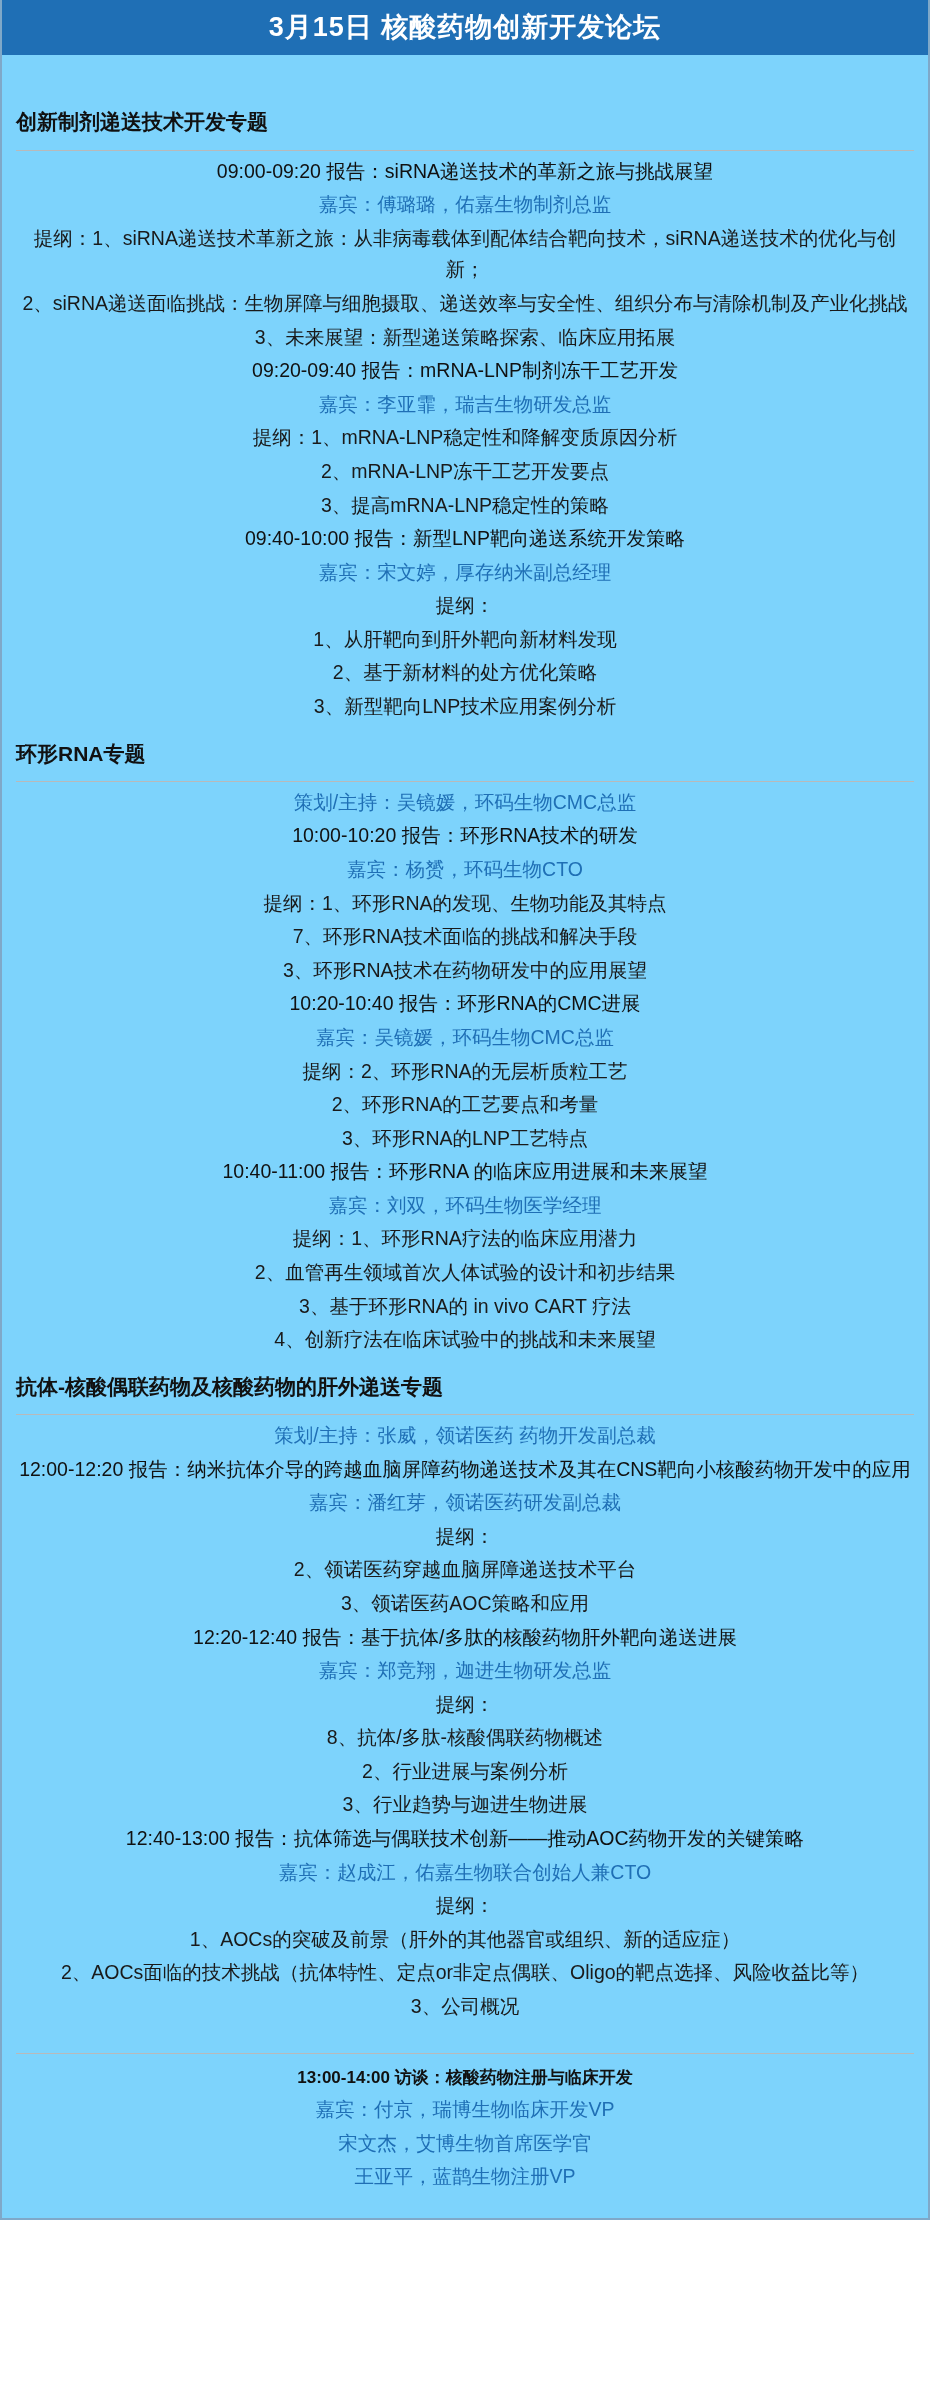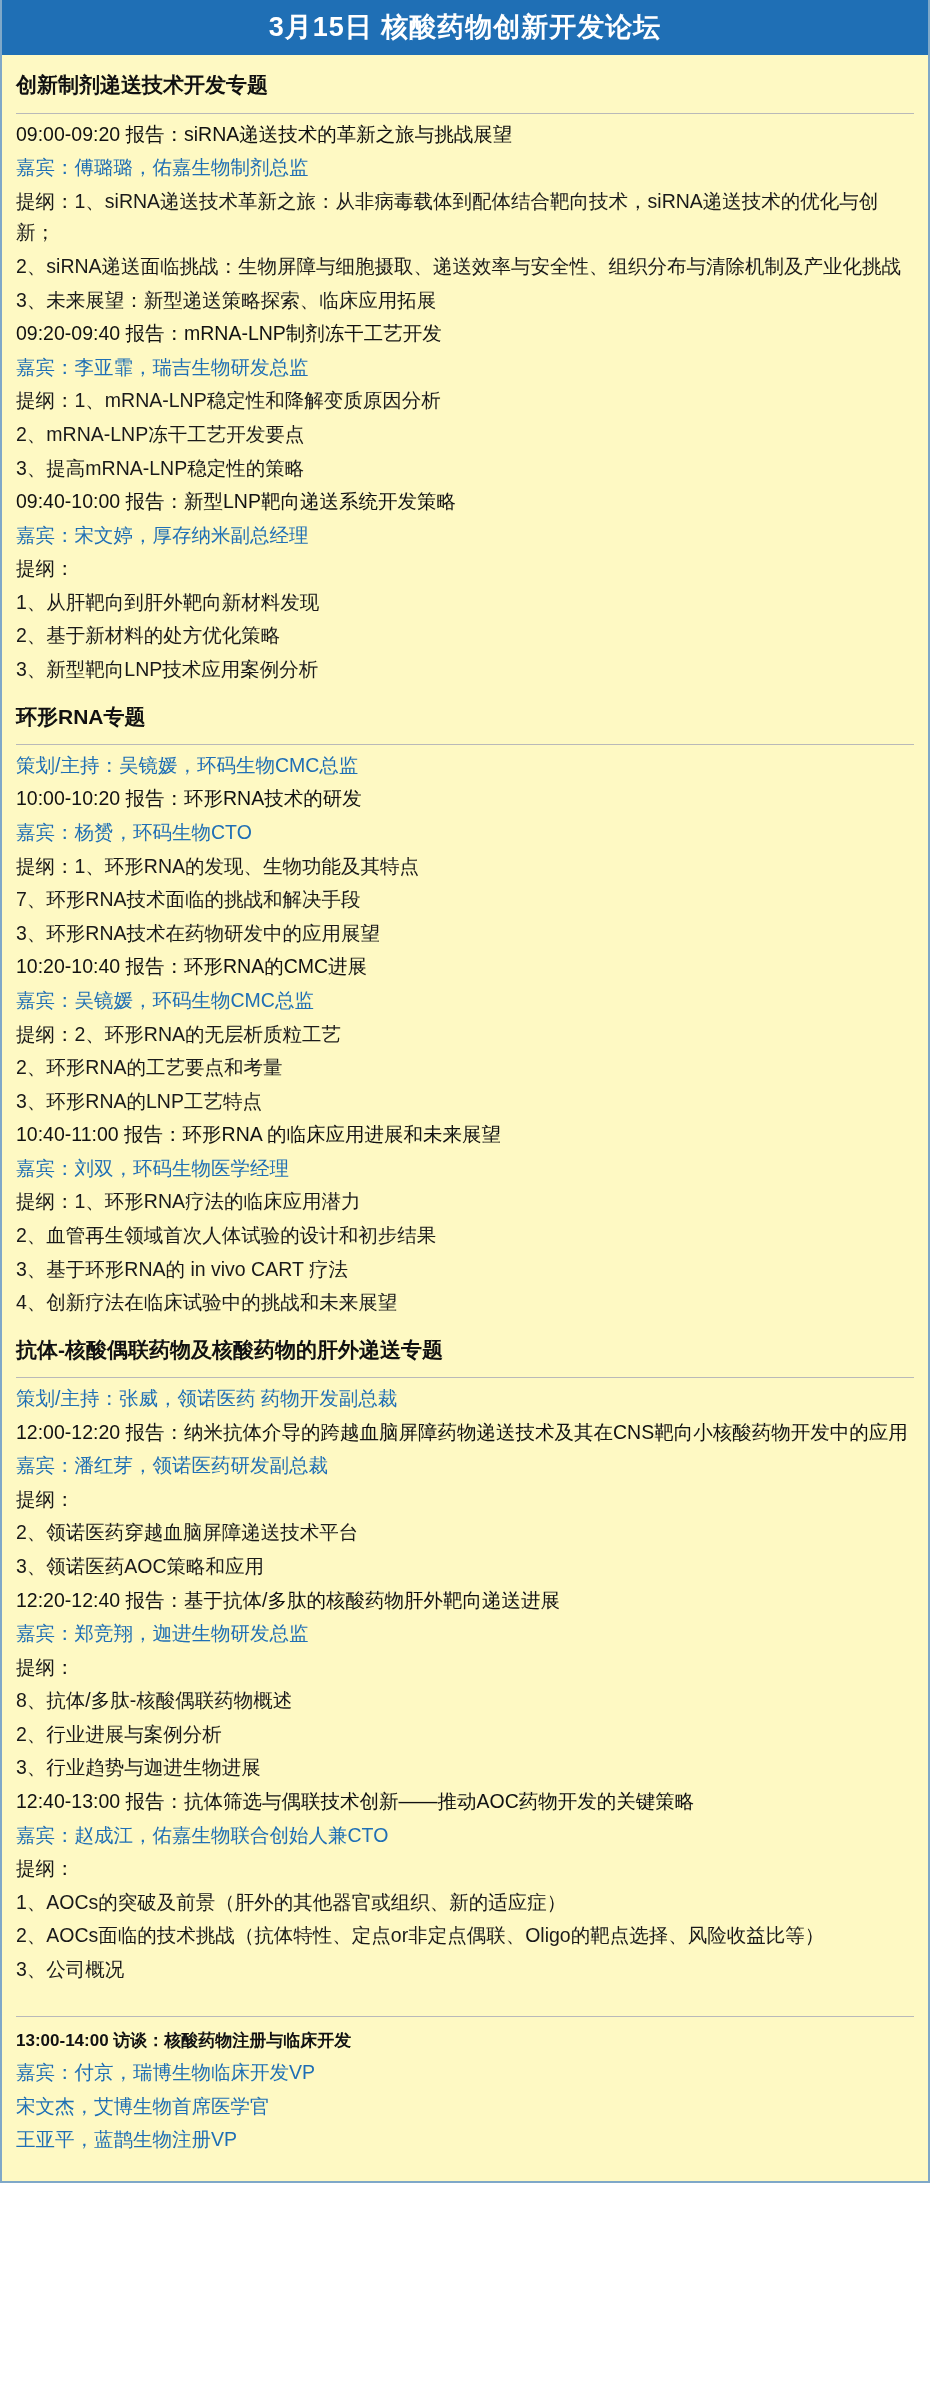--- a/index.html
+++ b/index.html
@@ -12,34 +12,35 @@
     font-family: "Liberation Sans", "DejaVu Sans", sans-serif;
     color: #1a1a1a;
     -webkit-font-smoothing: antialiased;
   }
   .page {
     width: 930px;
     box-sizing: border-box;
     border-left: 2px solid #7fa8c8;
     border-right: 2px solid #7fa8c8;
     border-bottom: 2px solid #7fa8c8;
-    background: #fef9c3;
+    background: #7dd3fc;
   }
   .banner {
     background: #1f6fb5;
     color: #ffffff;
     text-align: center;
     font-size: 27px;
     font-weight: bold;
     letter-spacing: 1px;
     padding: 11px 0 12px 0;
     line-height: 1.2;
   }
   .content {
     padding: 10px 14px 14px 14px;
+    margin-top: 37px;
   }
   .section {
     margin-bottom: 2px;
   }
   .section-title {
     font-size: 21px;
     font-weight: bold;
     color: #111111;
     padding: 6px 0 7px 0;
     line-height: 1.35;
@@ -48,20 +49,21 @@
     border: 0;
     border-top: 1px solid #b9b9b9;
     margin: 6px 0 4px 0;
   }
   .row {
     font-size: 19.5px;
     line-height: 1.62;
     color: #1a1a1a;
     padding: 1px 0;
     word-break: break-word;
+    text-align: center;
   }
   .row.talk {
     color: #111111;
   }
   .row.speaker {
     color: #1f6fb5;
   }
   .row.planner {
     color: #1f6fb5;
   }

